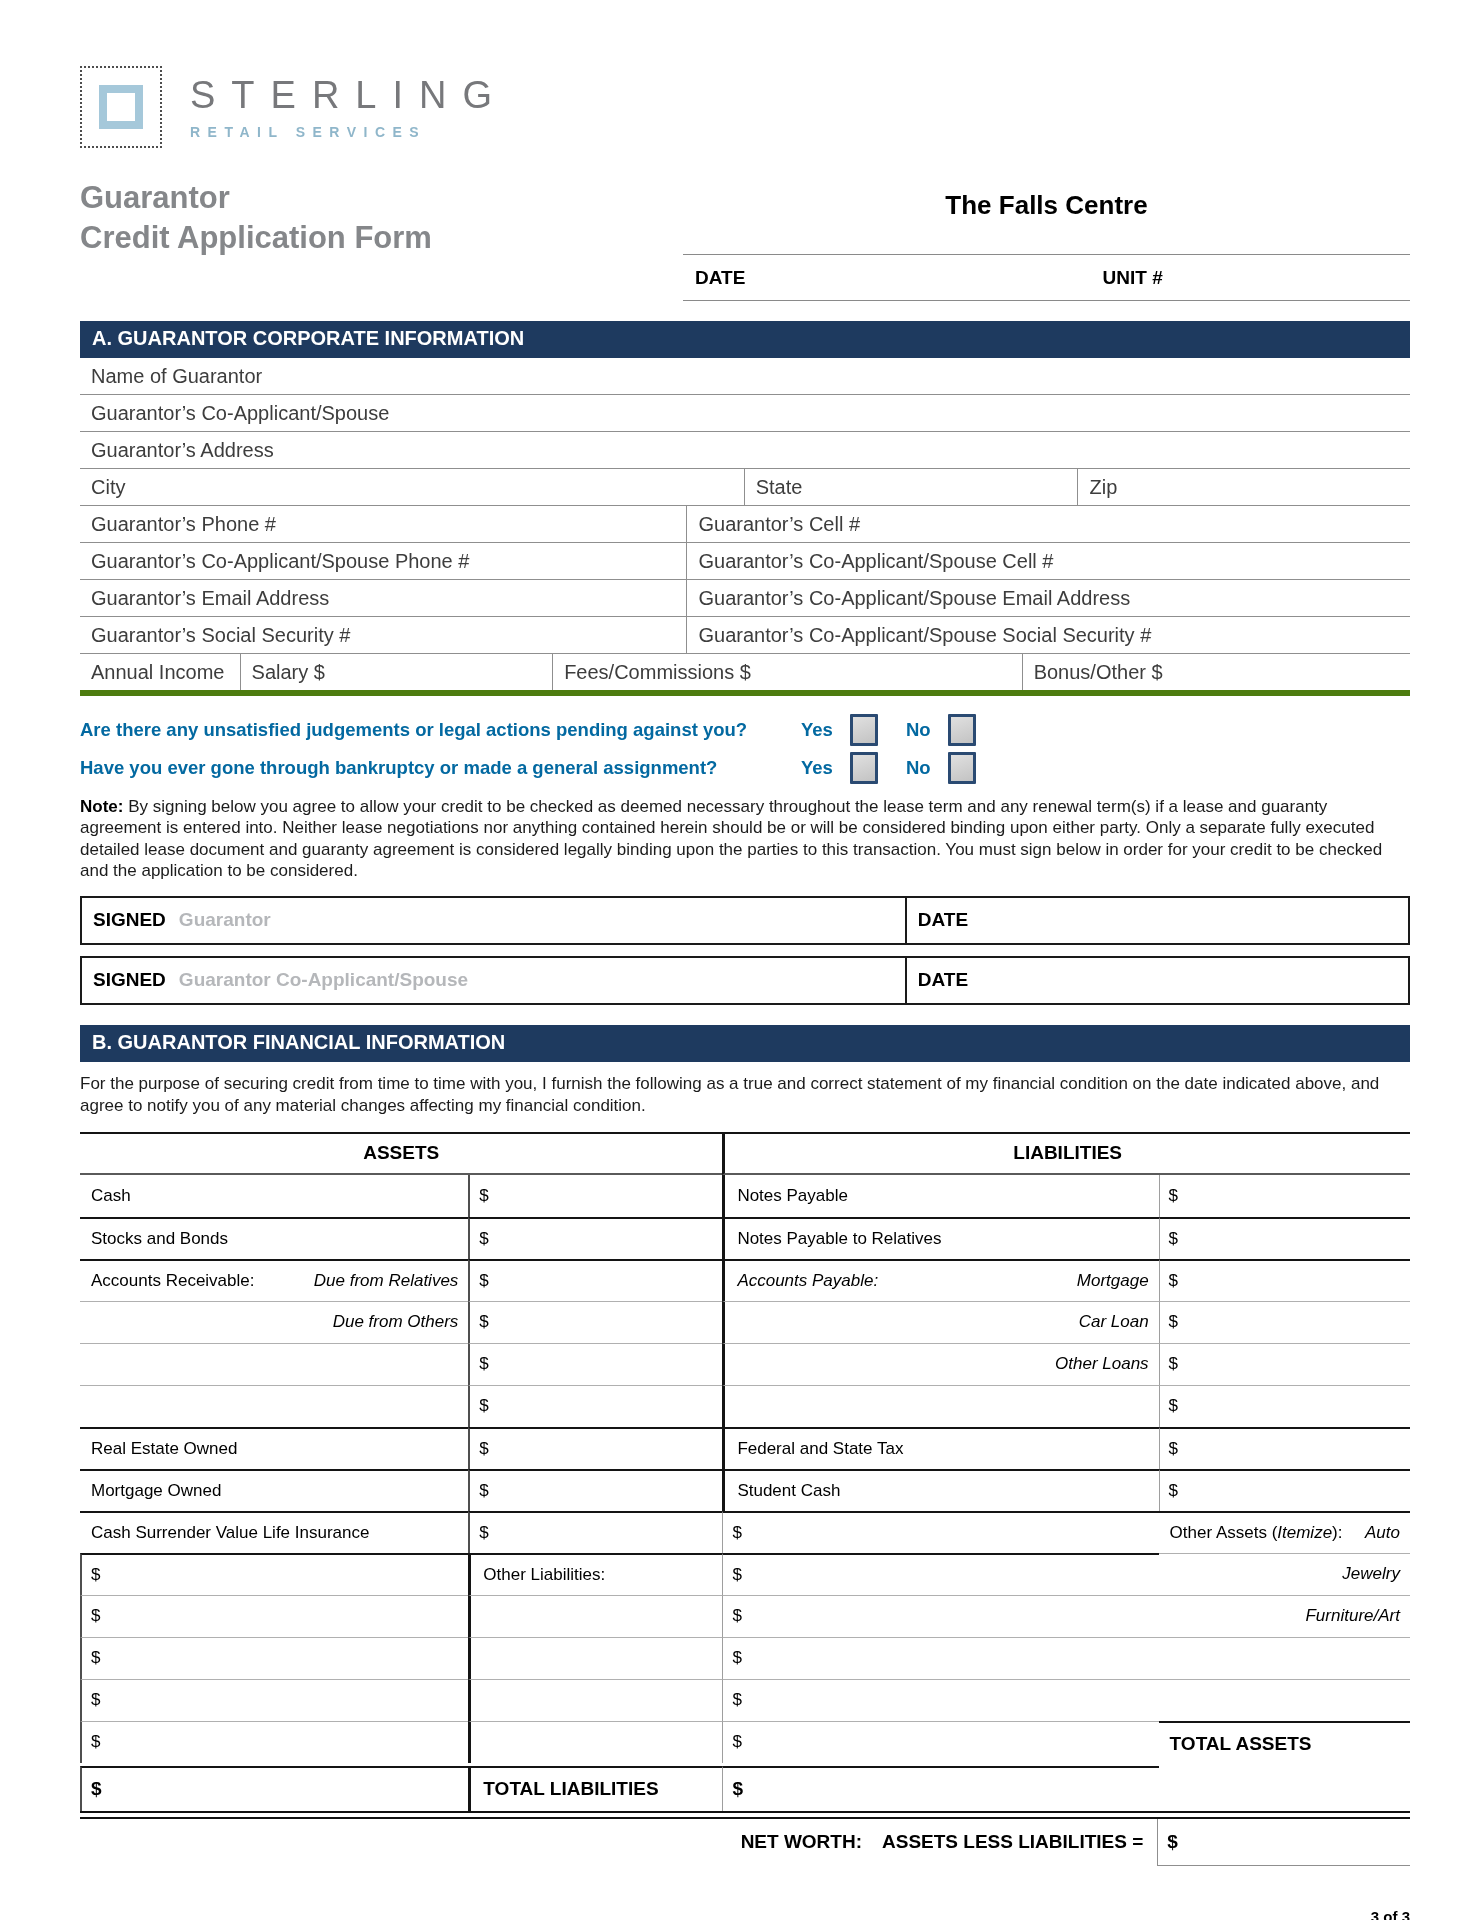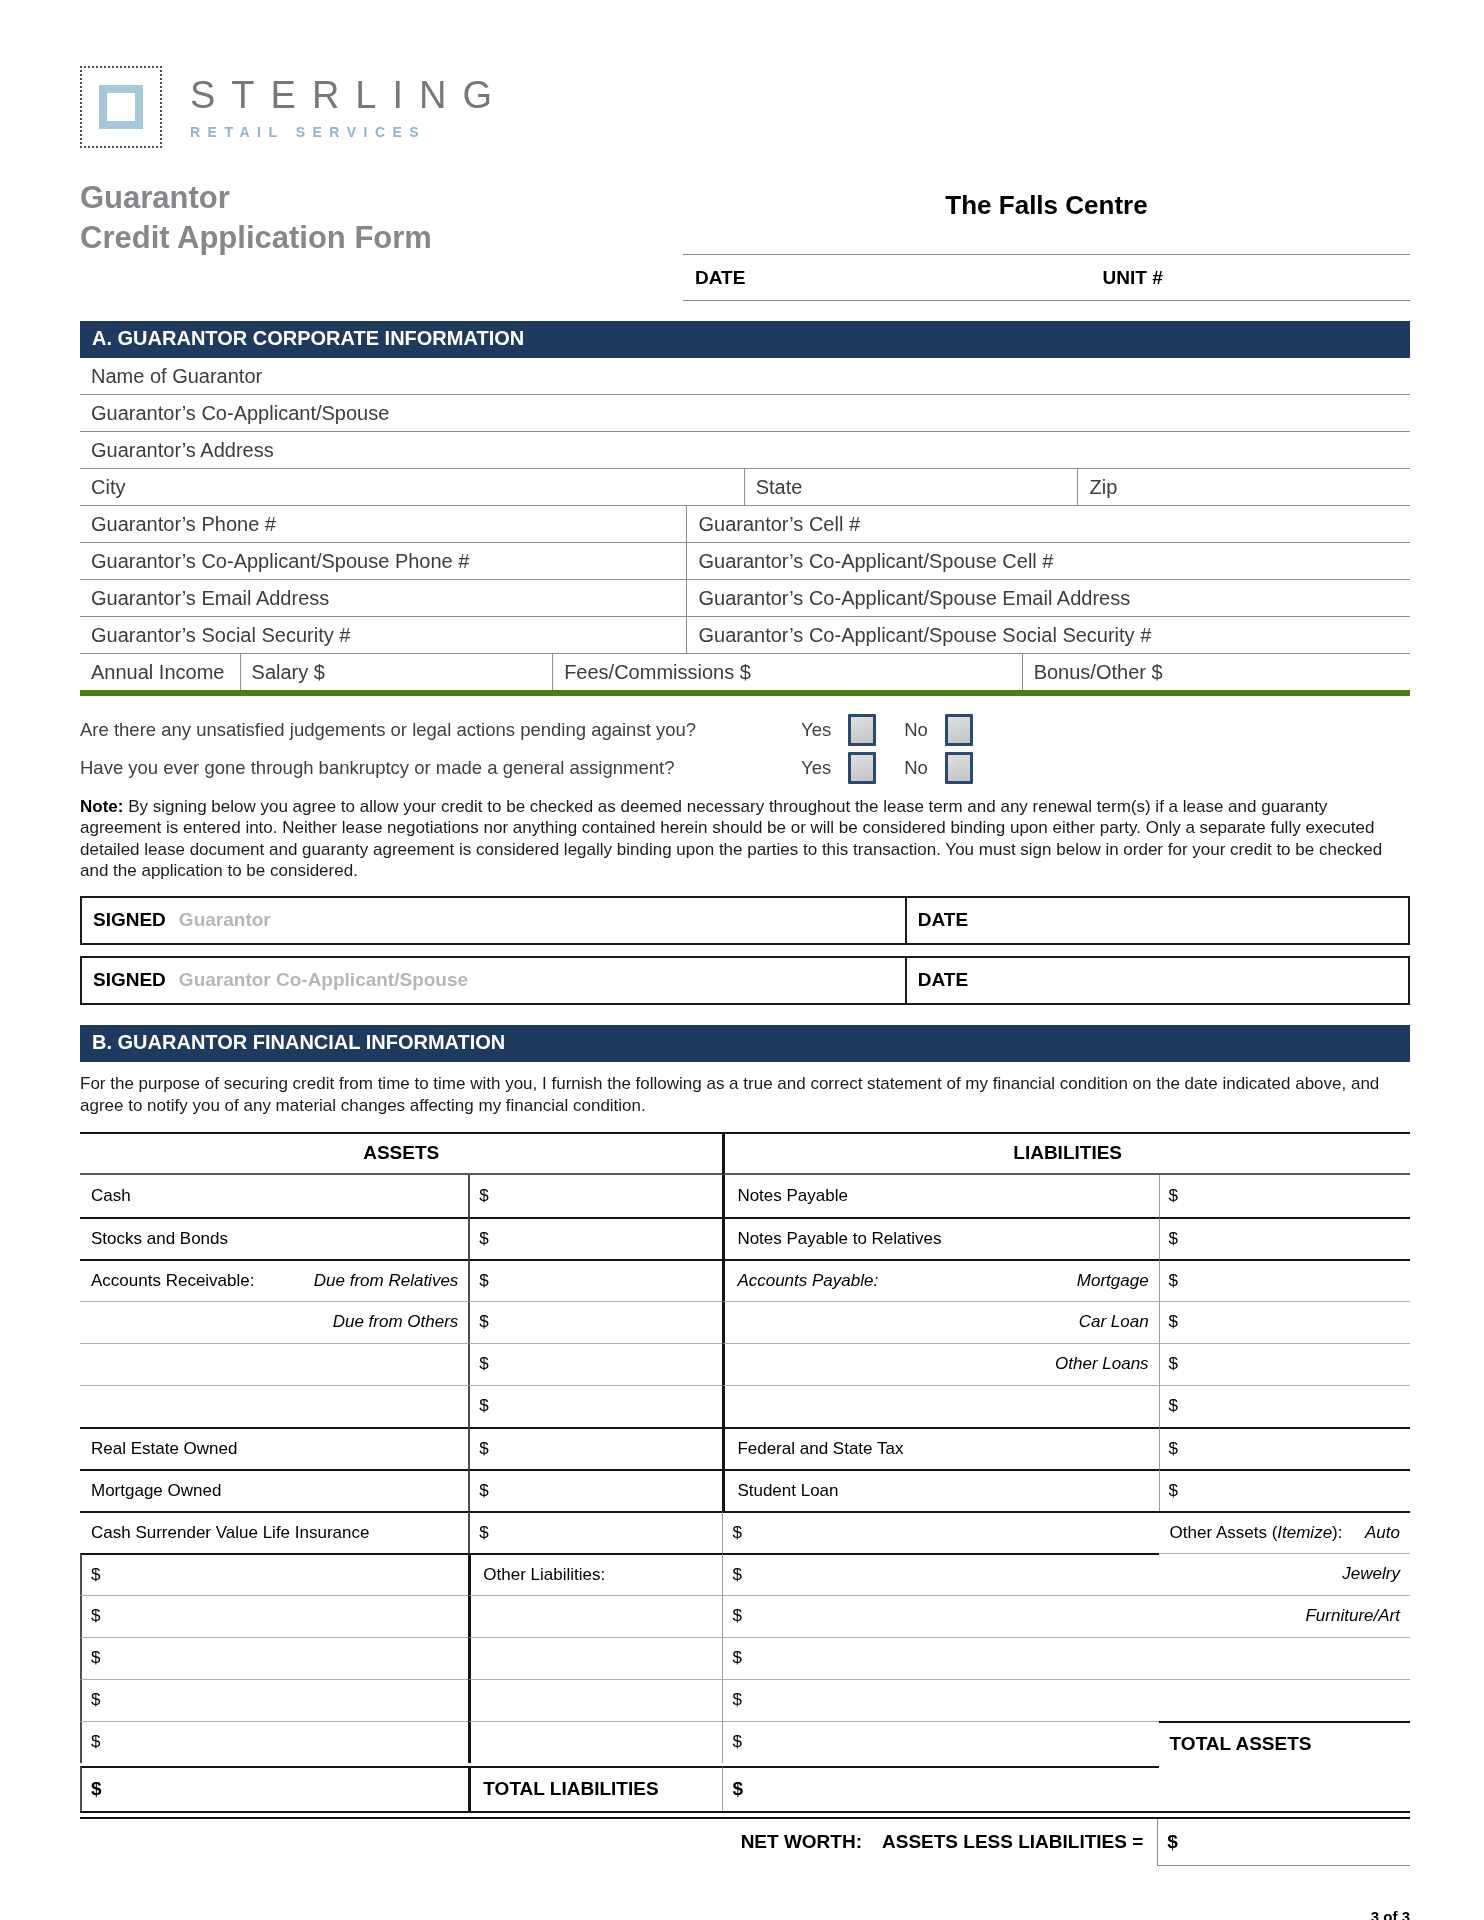--- a/index.html
+++ b/index.html
@@ -28,21 +28,21 @@
 
   
   .f-row{display:flex;border-bottom:1px solid #8f8f8f;height:36px;align-items:stretch;}
   .f-row.f-last{border-bottom:6px solid #4d7c0f;}
   .f-cell{display:flex;align-items:center;padding-left:11px;box-sizing:border-box;}
   .f-cell + .f-cell{border-left:1px solid #8f8f8f;}
   .f-label{font-size:20px;color:#3d3d3d;}
 
   
   .questions{margin-top:18px;}
-  .q-row{display:flex;align-items:center;margin-bottom:6px;font-weight:400;font-size:18.5px;color:#404040;}
+  .q-row{display:flex;align-items:center;margin-bottom:6px;font-weight:700;font-size:18.5px;color:#0369a1;}
   .q-text{width:721px;}
   .checkbox{width:28px;height:32px;margin-left:17px;background:linear-gradient(160deg,#e0e0e0 0%,#c3c3c3 100%);border:3px solid #2a4a72;border-radius:1px;box-sizing:border-box;}
   .no-label{margin-left:28px;}
 
   .note{margin:12px 0 0;font-size:17px;line-height:1.26;color:#1c1c1c;}
   .note b{color:#000;}
 
   
   .sig-box{margin-top:14px;border:2px solid #1a1a1a;height:45px;display:flex;align-items:stretch;}
   .sig-box + .sig-box{margin-top:11px;}
@@ -334,21 +334,21 @@
         <span>$</span>
       </div>
       <div class="ft-cell lab sep-thick">
         <span><span>Mortgage Owned</span></span>
         <span class="sub"></span>
       </div>
       <div class="ft-cell amt amt-l sep-thick">
         <span>$</span>
       </div>
       <div class="ft-cell lab lab-r sep-thick">
-        <span><span>Student Loan</span></span>
+        <span><span>Student Cash</span></span>
         <span class="sub"></span>
       </div>
       <div class="ft-cell amt amt-r sep-thick">
         <span>$</span>
       </div>
       <div class="ft-cell lab sep-thick">
         <span><span>Cash Surrender Value Life Insurance</span></span>
         <span class="sub"></span>
       </div>
       <div class="ft-cell amt amt-l sep-thick">

